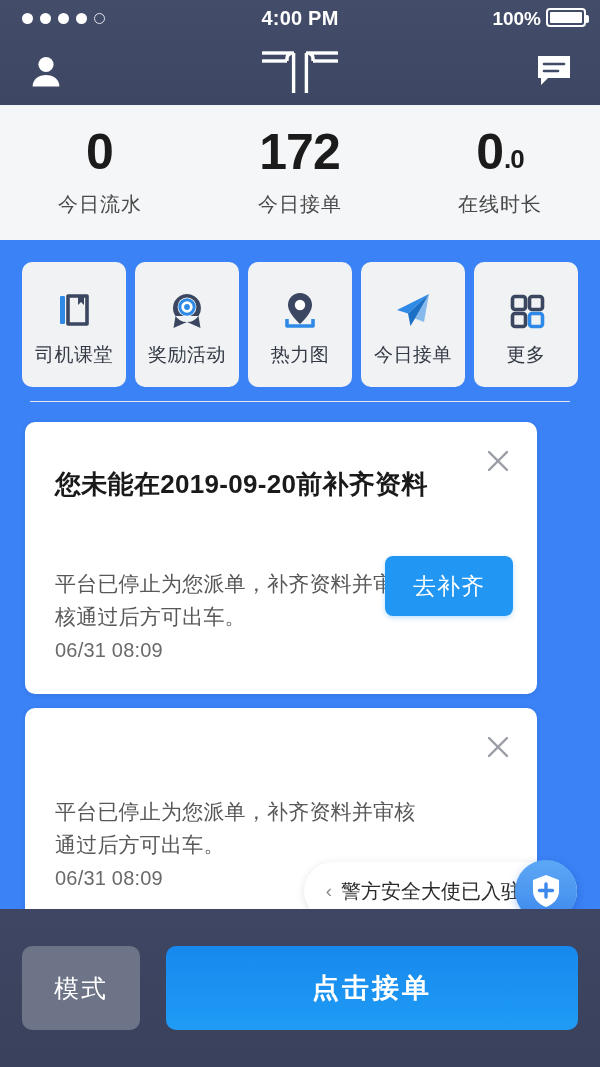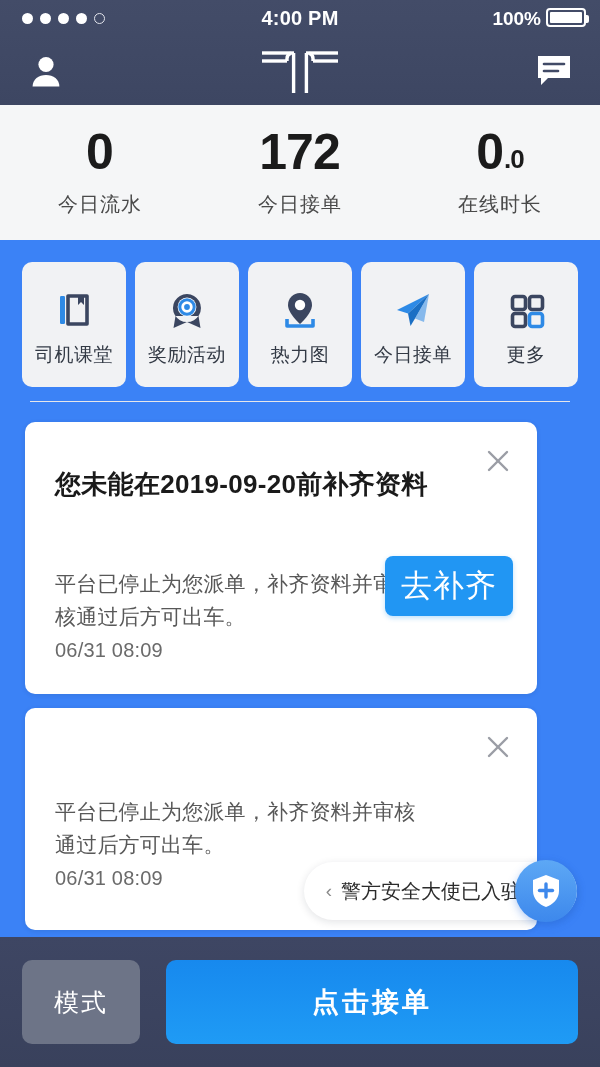--- a/index.html
+++ b/index.html
@@ -91,21 +91,21 @@
   .card-body {
     position:absolute; left:30px; font-size:21px; color:#585858;
     line-height:1.55; letter-spacing:.2px;
   }
   #card1 .card-body { top:146px; width:360px; }
   #card2 .card-body { top:88px; width:380px; }
   .card-time { margin-top:2px; font-size:20px; color:#6a6a6a; letter-spacing:.2px; }
   .card-action {
     position:absolute; right:24px; top:134px;
     width:128px; height:60px; border-radius:8px;
-    background:#2196f3; color:#fff; font-size:31px; letter-spacing:1px;
+    background:#2196f3; color:#fff; font-size:23px; letter-spacing:1px;
     display:flex; align-items:center; justify-content:center;
     box-shadow:0 2px 5px rgba(33,150,243,.30);
   }
 
   
   .safety {
     position:absolute; right:23px; top:860px; height:62px;
     display:flex; align-items:center;
   }
   .safety-pill {
@@ -118,21 +118,21 @@
   .safety-chev { font-size:19px; color:#8a8a8a; }
   .safety-fab {
     position:absolute; right:0; top:0; width:62px; height:62px; border-radius:50%;
     background:linear-gradient(180deg,#5da8f5 0%,#3d88ec 100%);
     display:flex; align-items:center; justify-content:center;
     box-shadow:0 3px 9px rgba(40,110,220,.35);
   }
 
   
   .bottombar {
-    position:absolute; bottom:0; left:0; width:600px; height:130px;
+    position:absolute; bottom:0; left:0; width:600px; height:158px;
     background:#3c4460;
     background-image:linear-gradient(180deg,#3e4663 0%,#39415c 100%);
     display:flex; align-items:center; padding:0 22px; gap:26px;justify-content:flex-end;
   }
   .btn-mode {
     width:118px; height:84px; border-radius:10px;
     background:#6d7487; color:#fff; font-size:25px; letter-spacing:2px;
     display:flex; align-items:center; justify-content:center;
   }
   .btn-accept {

